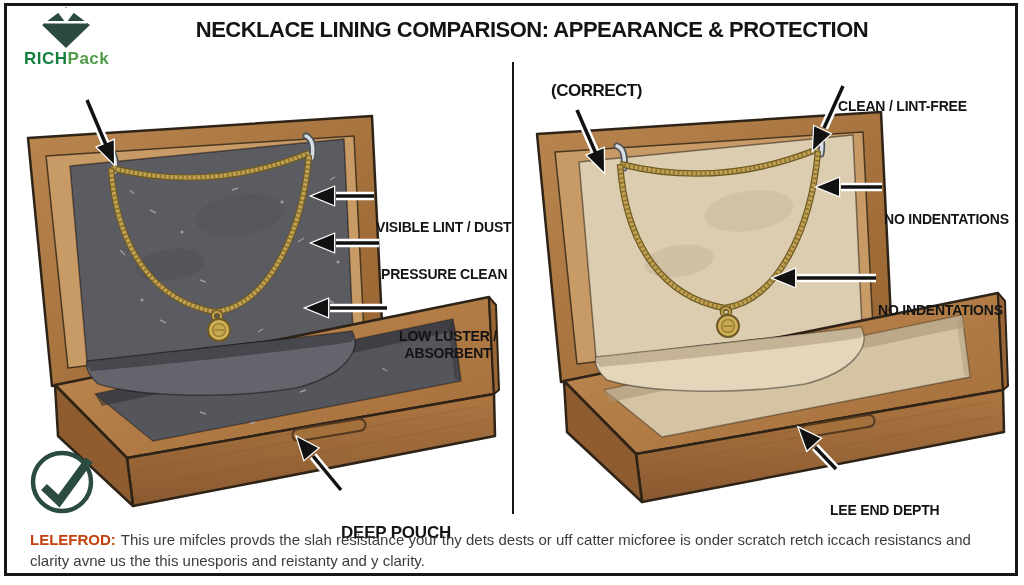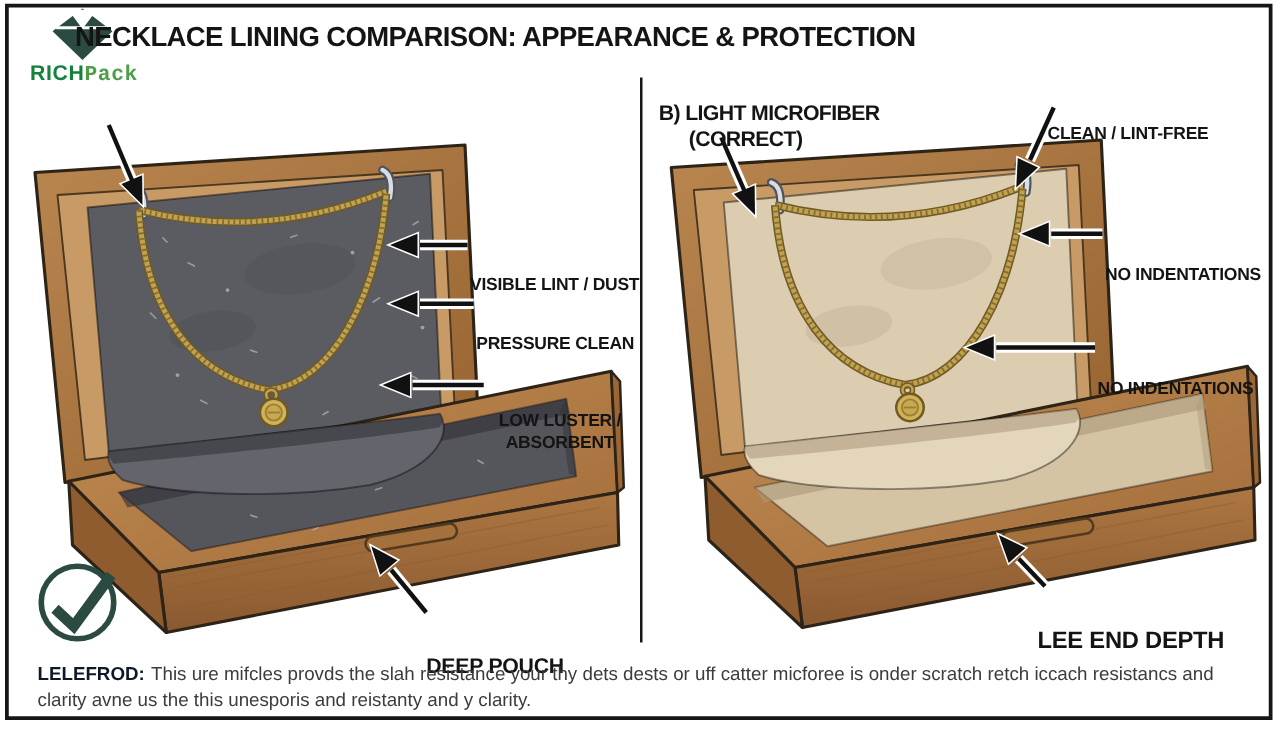--- a/index.html
+++ b/index.html
@@ -5,39 +5,39 @@
   html,body{margin:0;padding:0;background:#fff;}
   .canvas{position:relative;width:1024px;height:585px;background:#fff;overflow:hidden;
           font-family:"Liberation Sans",sans-serif;color:#171717;}
   .frame{position:absolute;left:4px;top:3px;right:6px;bottom:9px;border:3px solid #161616;pointer-events:none;}
   .divider{position:absolute;left:512px;top:62px;width:2px;height:452px;background:#161616;}
   .art{position:absolute;left:0;top:0;}
   .logo{position:absolute;left:24px;top:4px;width:120px;}
   .logo svg{display:block;margin-left:14px;}
   .logo-text{font-size:17px;font-weight:700;letter-spacing:.5px;margin-top:-1px;}
   .logo-text .p1{color:#15803d;}
-  .logo-text .p2{color:#4f9c49;font-family:Liberation Mono, monospace;}
-  .title{position:absolute;left:60px;right:20px;top:17px;
+  .logo-text .p2{color:#4f9c49;}
+  .title{position:absolute;left:60px;right:20px;top:17px;text-align:center;
          font-size:22px;font-weight:700;letter-spacing:-.5px;color:#141414;}
   .lbl{position:absolute;font-weight:700;color:#141414;white-space:nowrap;line-height:1;}
   .h-a{left:22px;top:79px;font-size:17.5px;letter-spacing:-.3px;}
   .h-b{left:527px;top:80px;font-size:17px;letter-spacing:-.5px;line-height:21px;}
   .h-b .l2{display:block;padding-left:24px;}
   .ann{font-size:14px;letter-spacing:-.2px;margin-top:32px;}
   .a-lint{left:376px;top:188px;}
   .a-press{left:381px;top:235px;}
   .a-luster{left:385px;top:296px;width:126px;text-align:center;line-height:17px;white-space:normal;}
   .a-pouch{left:341px;top:492px;font-size:17px;}
   .b-clean{left:838px;top:67px;}
   .b-ind1{left:884px;top:180px;}
   .b-ind2{left:878px;top:271px;}
-  .b-depth{left:830px;top:471px;font-size:19px;}
+  .b-depth{left:830px;top:471px;font-size:14px;}
   .caption{position:absolute;left:30px;top:530px;width:952px;font-size:15px;line-height:1.37;
            color:#3c3c3c;white-space:normal;}
-  .caption .lead{font-weight:700;color:#0f172a;margin-right:5px;}
+  .caption .lead{font-weight:700;color:#c2410c;margin-right:5px;}
 </style>
 </head>
 <body>
 
 <div class="canvas">
 
   <svg class="art" width="1024" height="585" viewBox="0 0 1024 585">
     <defs>
       <linearGradient id="gWoodLid" x1="0" y1="0" x2="1" y2="1">
         <stop offset="0" stop-color="#b98650"></stop>
@@ -198,21 +198,20 @@
     </svg>
     <div class="logo-text">
       <span class="p1">RICH</span><span class="p2">Pack</span>
     </div>
   </div>
 
   <div class="title">NECKLACE LINING COMPARISON: APPEARANCE &amp; PROTECTION</div>
 
 
   <div class="lbl h-b">
-    <span>B) LIGHT MICROFIBER</span>
     <span class="l2">(CORRECT)</span>
   </div>
 
   <div class="lbl ann a-lint">VISIBLE LINT / DUST</div>
   <div class="lbl ann a-press">PRESSURE CLEAN</div>
   <div class="lbl ann a-luster">
     <span style="display:block">LOW LUSTER /</span>
     <span style="display:block">ABSORBENT</span>
   </div>
   <div class="lbl ann a-pouch">DEEP POUCH</div>

